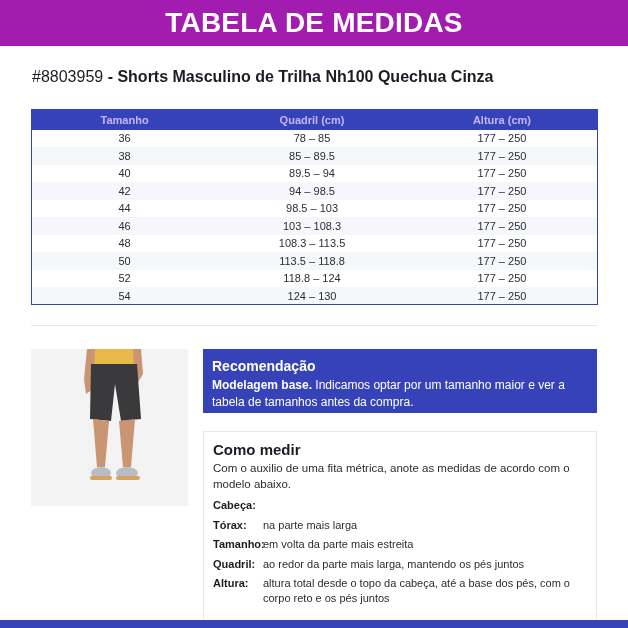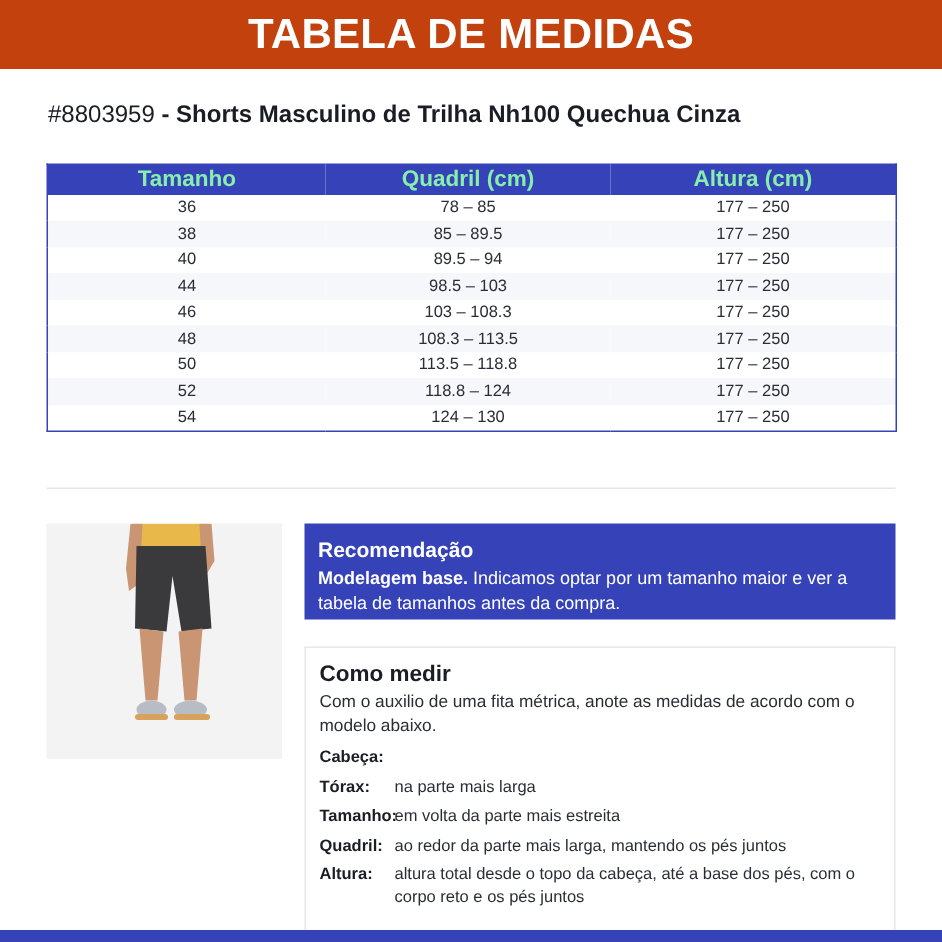--- a/index.html
+++ b/index.html
@@ -1,39 +1,39 @@
 <!DOCTYPE html>
 <html><head>
 <meta charset="utf-8">
 <style>
   * { box-sizing: border-box; margin: 0; padding: 0; }
   html, body { width: 628px; height: 628px; overflow: hidden; background: #ffffff; }
   body { font-family: "Liberation Sans", "DejaVu Sans", sans-serif; color: #1a1d24; position: relative; }
 
   .top-banner {
     position: absolute; left: 0; top: 0; width: 628px; height: 46px;
-    background: #c2410c; color: #fff;
+    background: #a21caf; color: #fff;
     display: flex; align-items: center; justify-content: center;
     font-size: 28px; font-weight: 700; letter-spacing: 0.2px;
   }
 
   .product-title {
     position: absolute; left: 32px; top: 68px;
     font-size: 16px; color: #1a1d24; white-space: nowrap;
   }
   .product-title .sku { font-weight: 400; }
   .product-title .name { font-weight: 700; }
 
   .size-table {
     position: absolute; left: 31px; top: 109px; width: 567px;
     border: 1.5px solid #3643b8; border-collapse: collapse;
     font-size: 11px; color: #2a2d35;
   }
   .size-table th {
-    background: #3643b8; color: #86efac; font-weight: 700; font-size: 15px;
+    background: #3643b8; color: #c4b5fd; font-weight: 700; font-size: 11px;
     height: 20px; text-align: center;
   }
   .size-table td { height: 17.5px; text-align: center; }
   .size-table tr.row:nth-child(even) td { background: #f6f7fa; }
   .size-table tr.row:nth-child(odd) td { background: #ffffff; }
   .col-size { width: 186px; }
   .col-hip { width: 190px; }
   .col-height { width: 191px; }
 
   .divider {
@@ -93,20 +93,25 @@
         <td>177 – 250</td>
       </tr>
     <tr class="row">
         <td>38</td>
         <td>85 – 89.5</td>
         <td>177 – 250</td>
       </tr>
     <tr class="row">
         <td>40</td>
         <td>89.5 – 94</td>
+        <td>177 – 250</td>
+      </tr>
+    <tr class="row">
+        <td>42</td>
+        <td>94 – 98.5</td>
         <td>177 – 250</td>
       </tr>
     <tr class="row">
         <td>44</td>
         <td>98.5 – 103</td>
         <td>177 – 250</td>
       </tr>
     <tr class="row">
         <td>46</td>
         <td>103 – 108.3</td>

